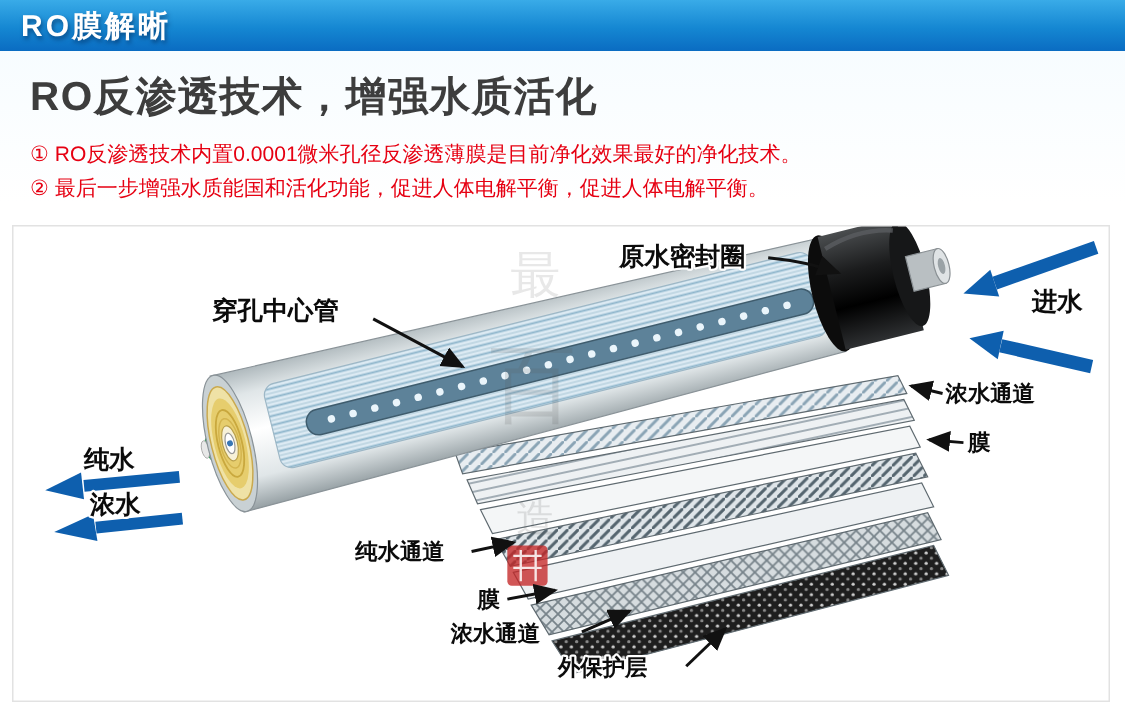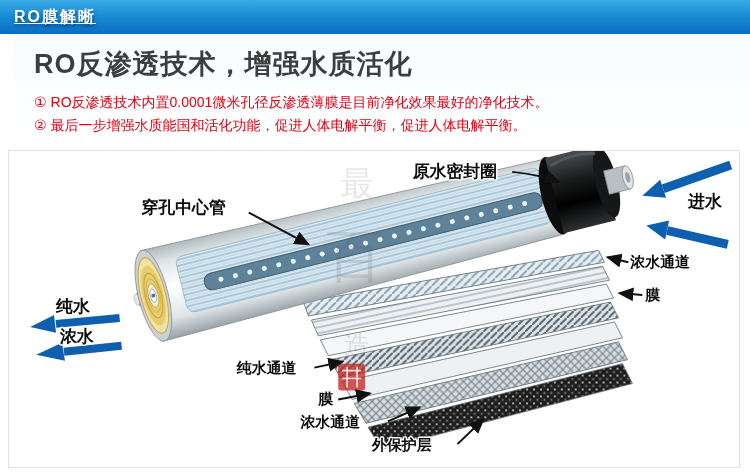--- a/index.html
+++ b/index.html
@@ -1,22 +1,22 @@
 <!DOCTYPE html>
 <html><head>
 <meta charset="utf-8">
 <style>
   html,body{margin:0;padding:0;background:#fff;}
   .page{position:relative;width:750px;height:476px;background:#fff;overflow:hidden;
         font-family:"Liberation Sans","DejaVu Sans",sans-serif;}
   .topbar{height:34px;background:linear-gradient(#39abe8 0%,#1587d2 55%,#0a6cc2 100%);
           display:flex;align-items:center;padding:0 14px;}
-  .brand{color:#fff;font-weight:bold;font-size:16px;letter-spacing:2px;
-         text-shadow:1px 2px 3px rgba(0,35,80,.55);text-decoration:underline;}
-  .intro{padding:8px 20px 0;background:linear-gradient(#f7fcff,#ffffff);margin-left:14px;}
+  .brand{color:#fff;font-weight:bold;font-size:20px;letter-spacing:2px;
+         text-shadow:1px 2px 3px rgba(0,35,80,.55);}
+  .intro{padding:8px 20px 0;background:linear-gradient(#f7fcff,#ffffff);}
   .title{font-size:27px;font-weight:600;color:#3d3d3d;letter-spacing:1px;margin:4px 0 10px;}
   .point{margin:3px 0;color:#e60012;font-size:14px;line-height:20px;}
   .point .num{margin-right:4px;}
   .diagram{position:absolute;left:8px;top:150px;width:732px;height:318px;
            border:1px solid #e2e2e2;background:#fff;box-sizing:border-box;}
   .lbl{font-family:"Liberation Sans",sans-serif;font-weight:bold;font-size:15px;fill:#0b0b0b;
        paint-order:stroke;stroke:#ffffff;stroke-width:3px;stroke-linejoin:round;}
   .lbl-lg{font-size:17px;}
   .wm{font-family:"DejaVu Sans",sans-serif;}
 </style>

